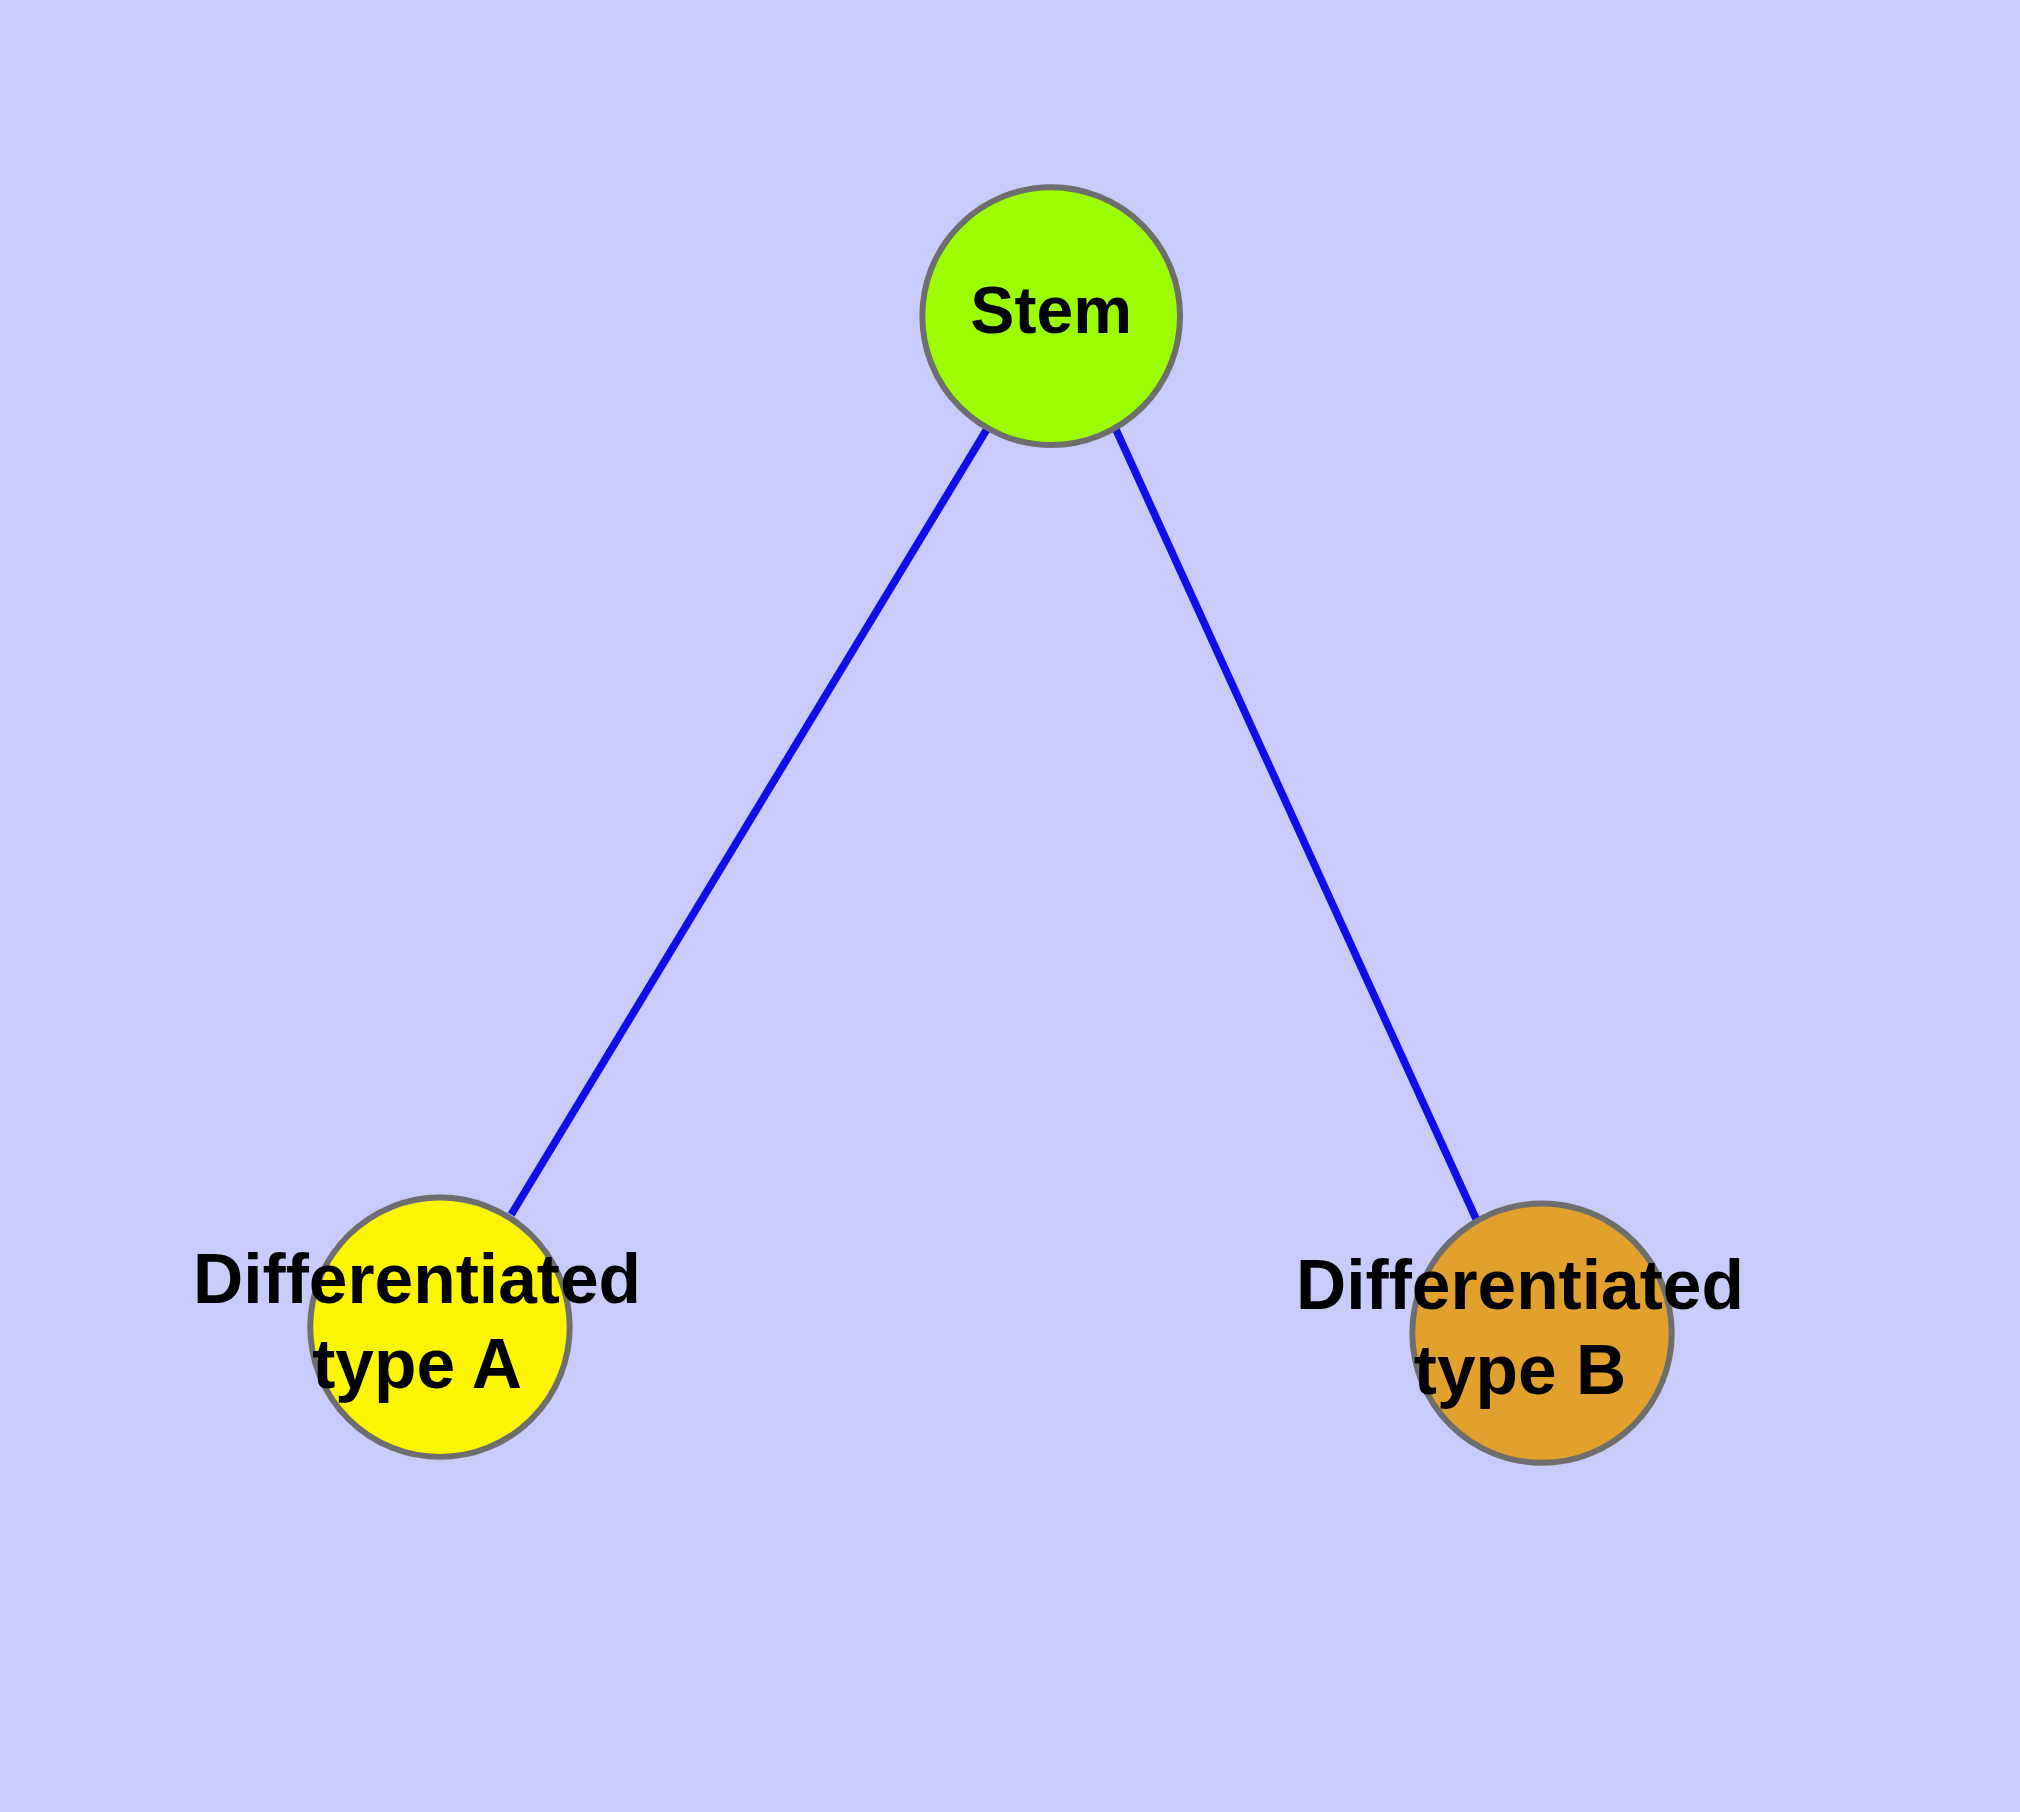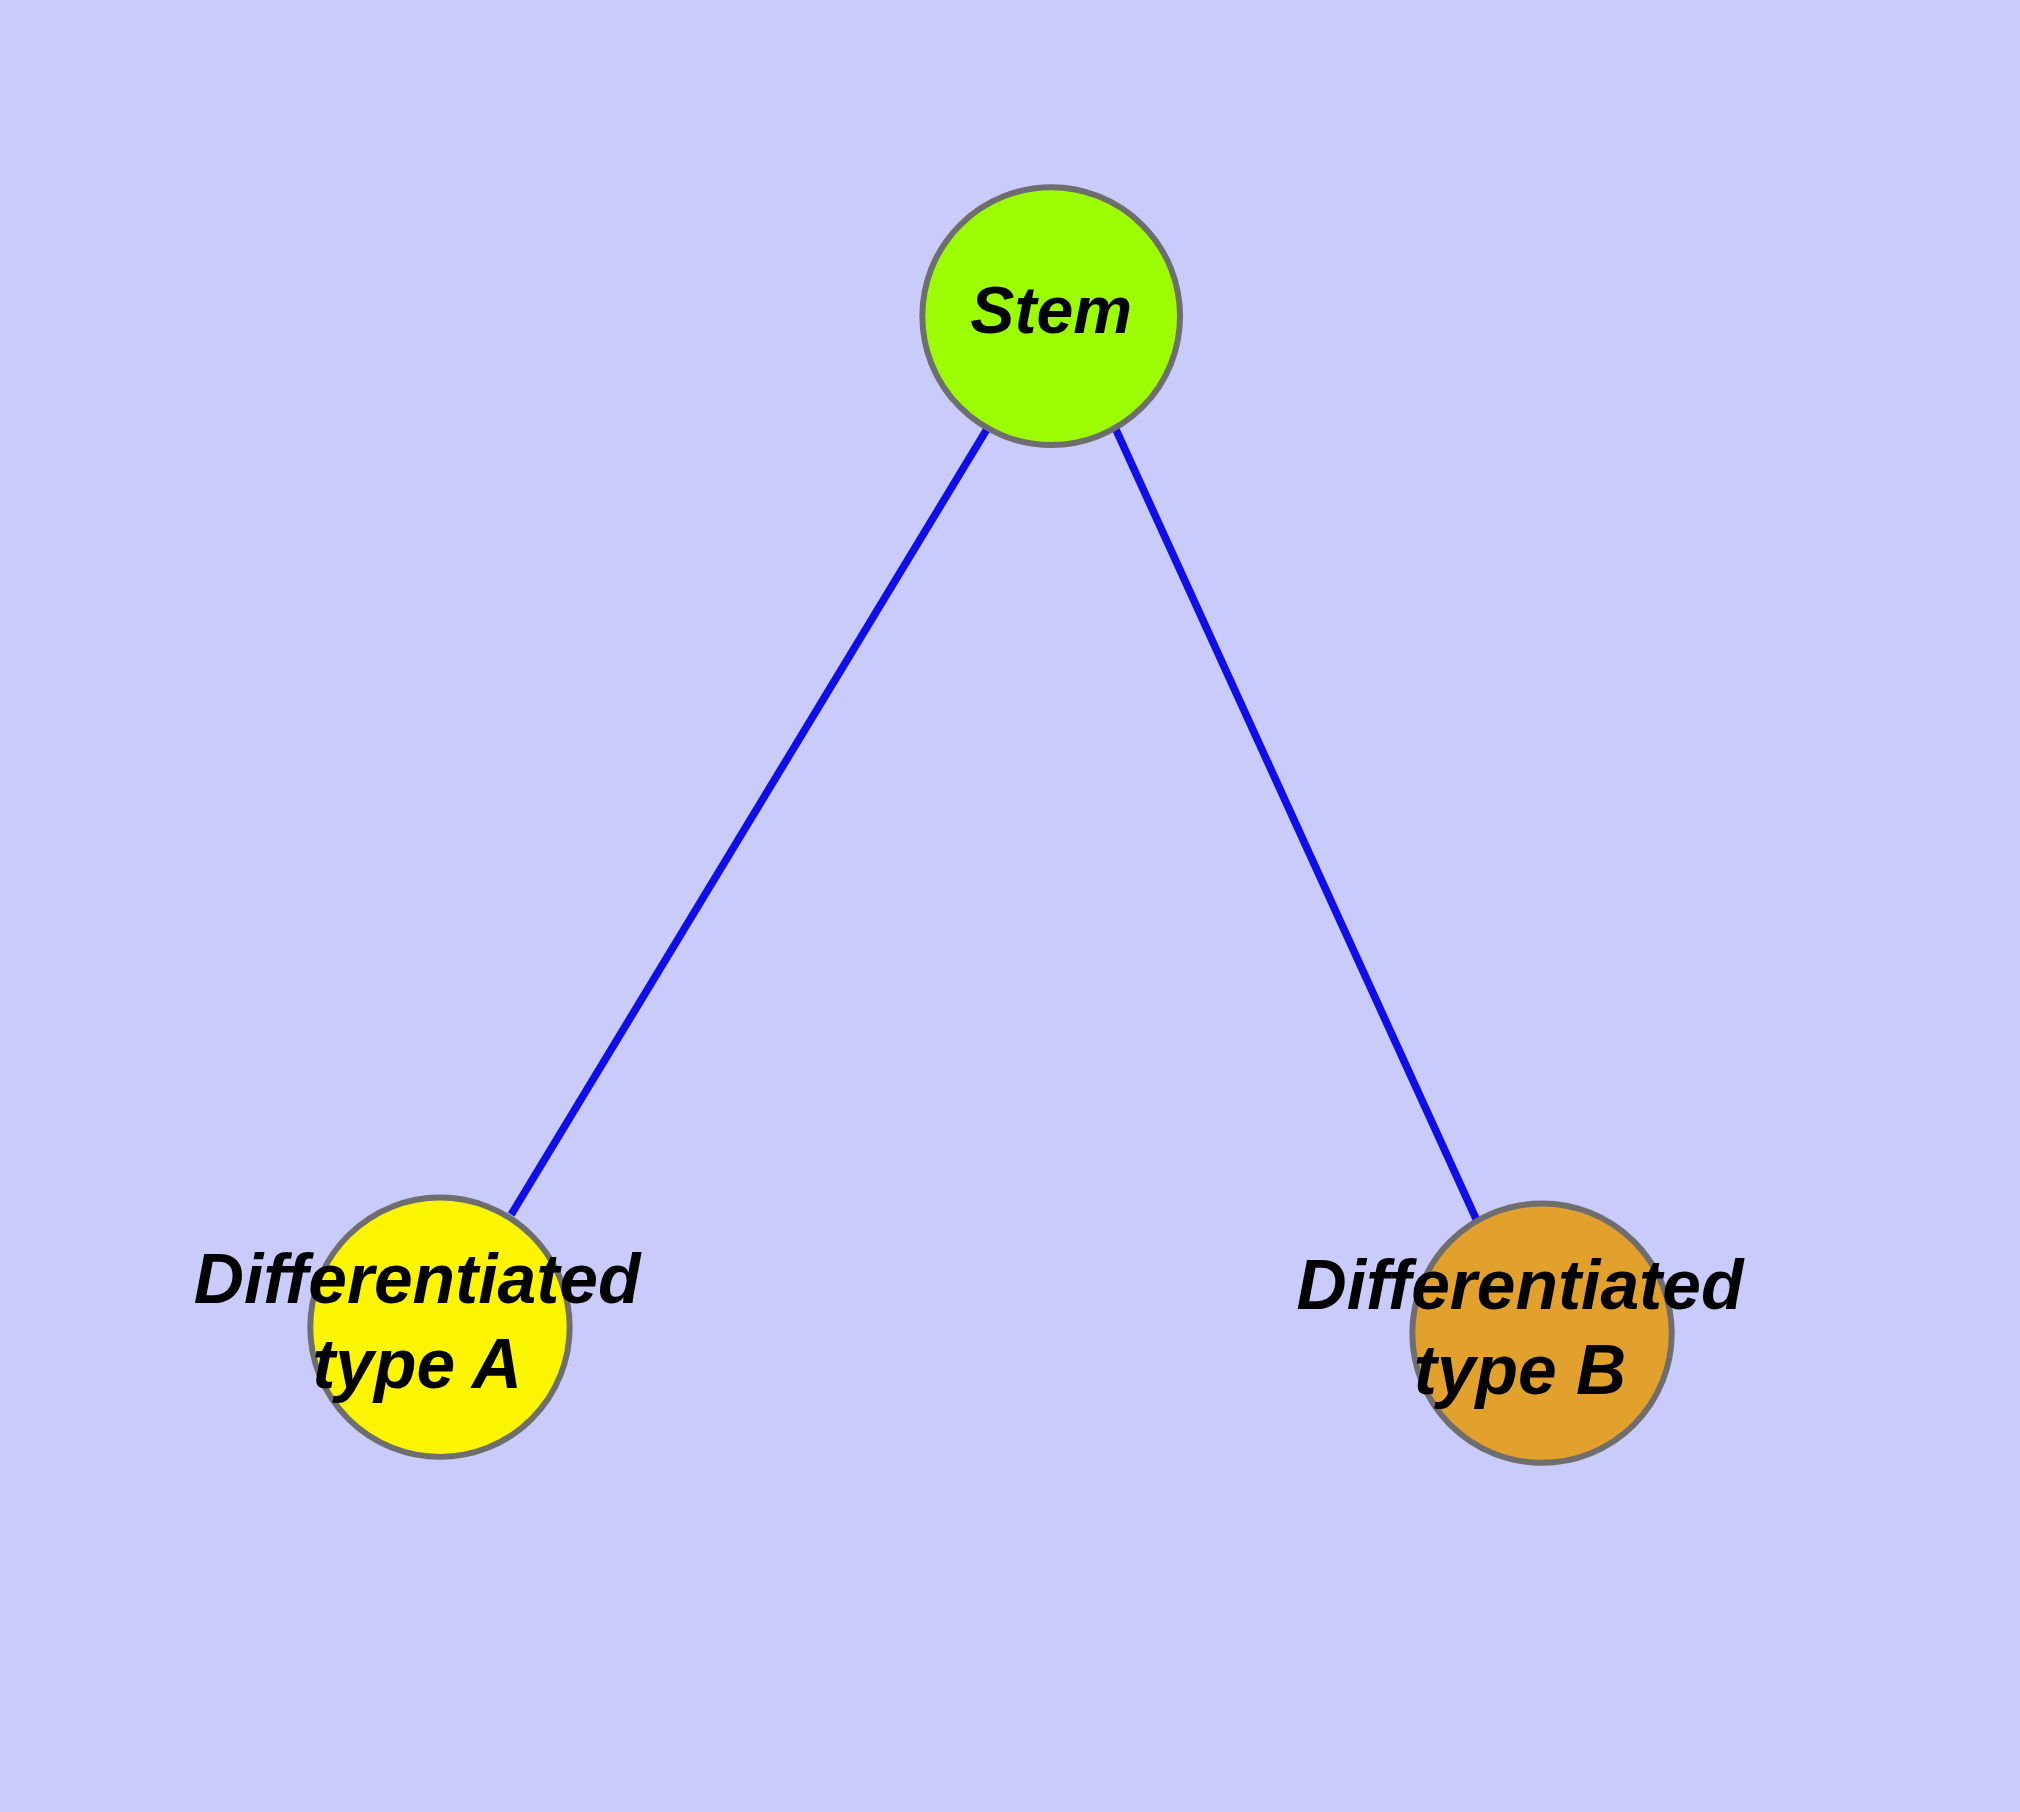--- a/index.html
+++ b/index.html
@@ -43,21 +43,21 @@
   .node-label.single {
     font-size: 78px;
   }
   .node-label.multi {
     font-size: 82px;
   }
 </style>
 </head>
 <body>
 
-<div id="canvas" style="background: rgb(201, 203, 250); font-style: italic;">
+<div id="canvas" style="background: rgb(201, 203, 250);">
   <svg id="graph-svg" viewBox="0 0 2384 2138" preserveAspectRatio="none">
 
     <g>
       <line class="edge-line" x1="1165" y1="505" x2="603" y2="1433" stroke="#0f0ee8"></line>
       <line class="edge-line" x1="1316" y1="506" x2="1742" y2="1440" stroke="#0f0ee8"></line>
     </g>
 
     <g>
       <g>
         <circle class="node-circle" cx="1240" cy="373" r="152" fill="#9cfc02" stroke="#6e6e6e"></circle>

